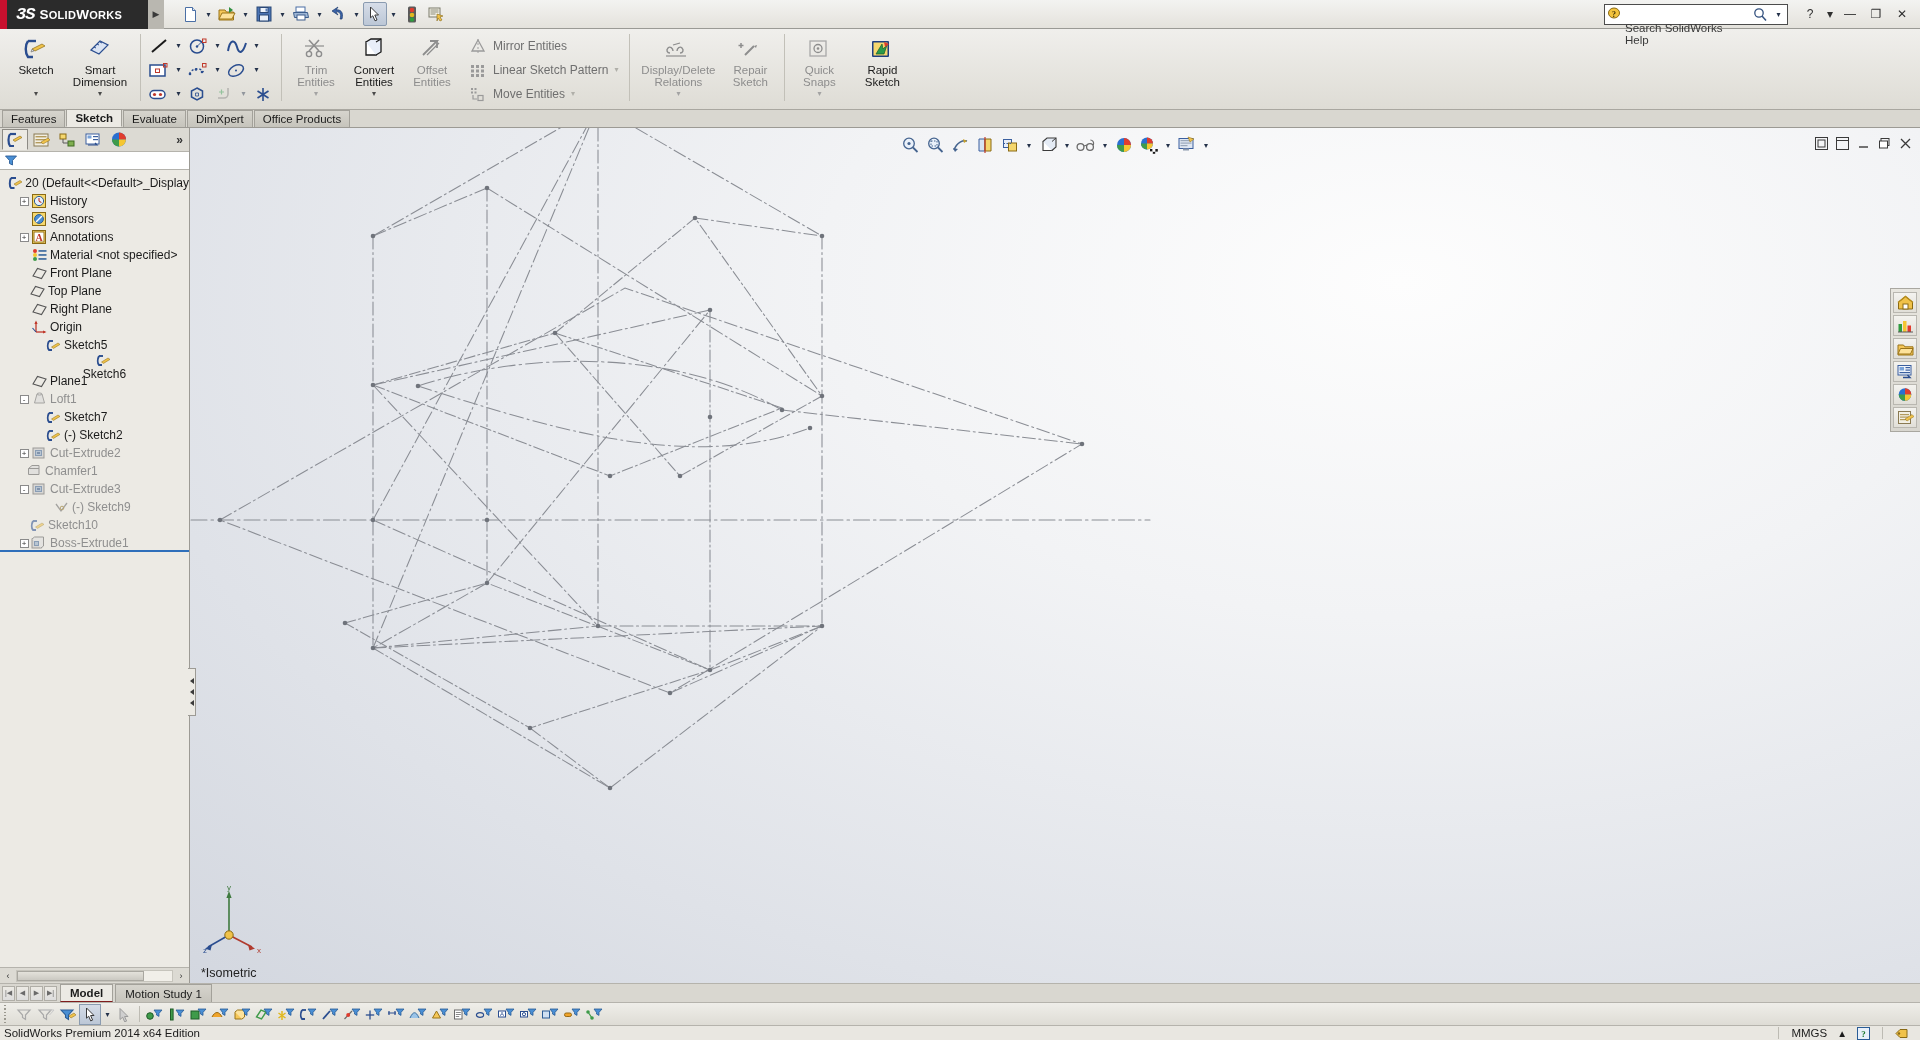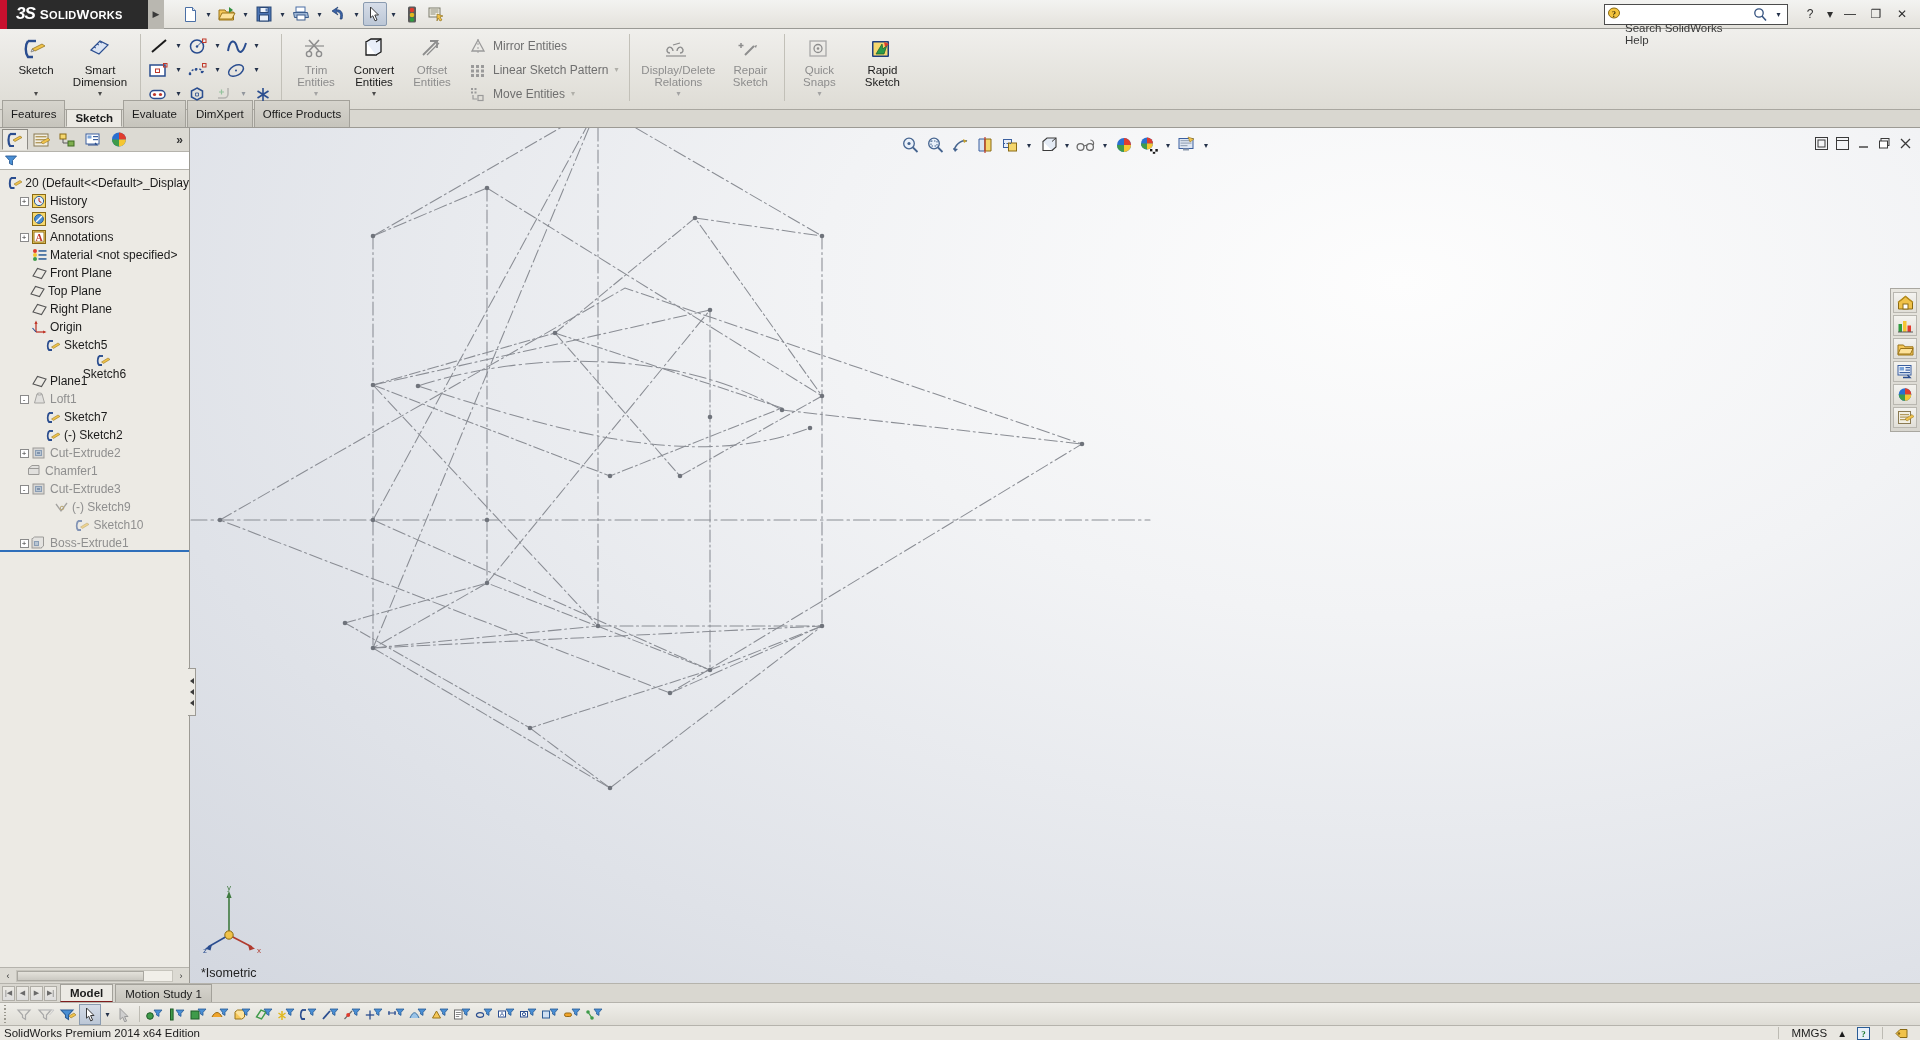--- a/index.html
+++ b/index.html
@@ -16,21 +16,21 @@
     height:29px; width:100%; display:flex; align-items:center;
     background:linear-gradient(#f3f3f1,#e4e2dc);
     border-bottom:1px solid #9a9a95; position:relative;
   }
   .logo-block {
     width:148px; height:29px; background:#2b2b2b;
     display:flex; align-items:center; position:relative; flex:none;
   }
   .logo-red { width:7px; height:29px; background:#c8102e; flex:none; }
   .logo-mark {
-    color:#fff; font-family:Liberation Sans, sans-serif; font-style:italic;
+    color:#fff; font-family:Liberation Mono, monospace; font-style:italic;
     font-size:17px; font-weight:bold; margin-left:9px; letter-spacing:-1px;
   }
   .logo-text {
     color:#fff; font-size:13.5px; font-weight:bold; letter-spacing:0.3px;
     margin-left:5px;
   }
   .logo-text .sm { font-size:11px; }
   .logo-arrow {
     width:16px; height:29px; background:#b9b7b0;
     display:flex; align-items:center; justify-content:center;
@@ -90,21 +90,21 @@
   .rowtxt { display:flex; align-items:center; height:23px; font-size:12px; }
   .rowtxt .rlabel { margin-left:4px; color:#6f6f6f; }
   .rowtxt .ric { width:22px; display:flex; align-items:center; justify-content:center; }
   .rowcaret { width:16px; text-align:center; color:#b0afa9; font-size:8px; }
   
   .tabstrip {
     height:18px; display:flex; align-items:flex-end; padding-left:2px;
     background:#d9d7d0; border-bottom:1px solid #9c9a94;
   }
   .tab {
-    height:27px; padding:0 8px; font-size:11.5px; display:flex; align-items:center;
+    height:17px; padding:0 8px; font-size:11.5px; display:flex; align-items:center;
     background:linear-gradient(#d6d4cd,#c6c4bc); border:1px solid #a3a19a;
     border-bottom:none; margin-right:1px; color:#1b1b1b;
   }
   .tab.active {
     background:#eceae4; font-weight:bold; height:18px; border-bottom:1px solid #eceae4;
   }
   
   .main { display:flex; height:calc(1040px - 29px - 81px - 18px - 57px); }
   
   .leftpanel { width:190px; flex:none; background:#eceae4; display:flex; flex-direction:column;
@@ -864,21 +864,21 @@
         <div class="tnode dim" style="padding-left: 40px;">
           <span class="exp"></span>
           <span class="ti" style="opacity: 0.55;">
             <svg width="15" height="13" viewBox="0 0 15 13">
               <path d="M2 3l5 7 6-8" fill="none" stroke="#6a6a6a" stroke-width="1.3"></path>
               <circle cx="8" cy="7" r="1.8" fill="none" stroke="#8a6a14"></circle>
             </svg>
           </span>
           <span class="tl">(-) Sketch9</span>
         </div>
-        <div class="tnode dim" style="padding-left: 16px; justify-content: center;">
+        <div class="tnode dim" style="padding-left: 16px;">
           <span class="exp"></span>
           <span class="ti" style="opacity: 0.55;">
             <svg width="15" height="13" viewBox="0 0 15 13">
               <path d="M3 2c-1.6 3-1.6 7 0 9h3" fill="none" stroke="#2a4d8f" stroke-width="1.9"></path>
               <path d="M3 2h4" stroke="#2a4d8f" stroke-width="1.9"></path>
               <path d="M5.5 8l6.5-4 2 1.4-6.5 4z" fill="#f0c24a" stroke="#8a6a14" stroke-width="0.5"></path>
             </svg>
           </span>
           <span class="tl">Sketch10</span>
         </div>

